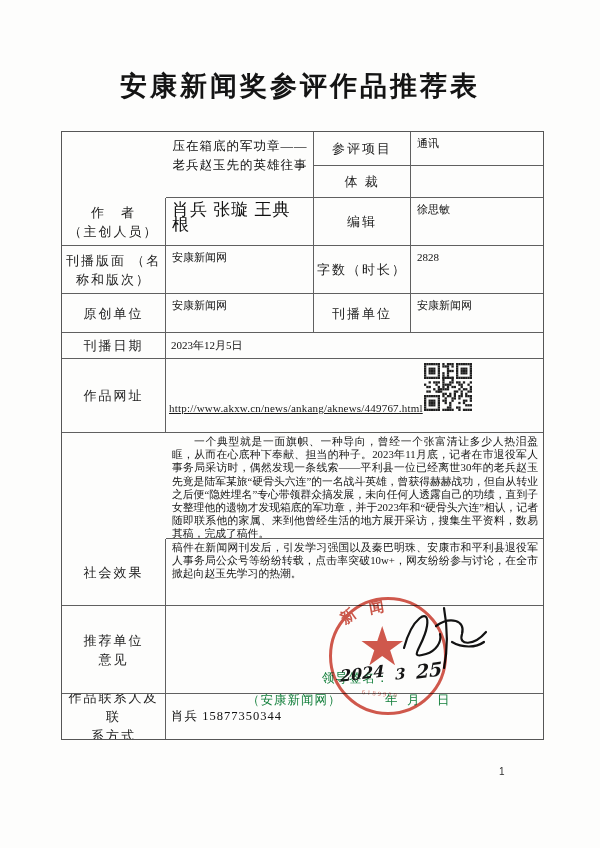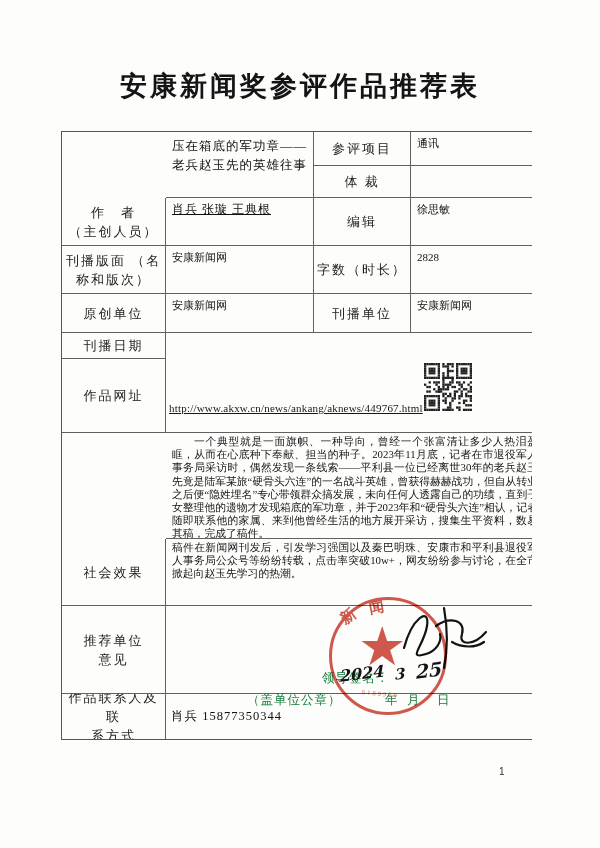--- a/index.html
+++ b/index.html
@@ -1,35 +1,35 @@
 <!DOCTYPE html>
 <html><head>
 <meta charset="utf-8">
 <style>
   html,body{margin:0;padding:0;}
   body{width:600px;height:848px;background:#fdfdfc;font-family:"Liberation Serif","DejaVu Serif",serif;color:#161616;}
-  #sheet{position:relative;width:532px;height:848px;overflow:hidden;background:#fdfdfc;}
+  #sheet{position:relative;width:532px;height:848px;overflow:hidden;background:#fdfdfc;padding-left:21px;}
 
   .doc-title{position:absolute;left:0;top:68px;width:600px;text-align:center;
     font-size:27px;font-weight:bold;letter-spacing:3px;color:#141414;}
 
   
   .form-table{position:absolute;left:61px;top:131px;width:481px;height:607px;
     display:grid;box-sizing:content-box;border:1px solid #565656;
     grid-template-columns:104px 148px 97px 132px;
     grid-template-rows:34px 32px 48px 48px 39px 26px 74px 106px 67px 88px 45px;}
   .cell{border-right:1px solid #606060;border-bottom:1px solid #606060;
     box-sizing:border-box;overflow:hidden;position:relative;}
   .er{border-right:none;} .eb{border-bottom:none;}
   .lbl{display:flex;align-items:center;justify-content:center;text-align:center;
     font-size:13px;letter-spacing:2px;white-space:pre-line;color:#1d1d1d;line-height:19px;padding:1px;}
   .val{font-size:11px;padding:4px 5px 2px 6px;white-space:pre-line;color:#101010;line-height:15px;}
   .val-mid{display:flex;align-items:center;padding:0 5px;font-size:11px;color:#101010;}
-  .title-val{font-size:12.5px;line-height:19px;letter-spacing:1px;padding-top:5px;}
-  .authors-val{font-size:12px;letter-spacing:1px;text-decoration:underline;}
+  .title-val{font-size:12.5px;line-height:19px;letter-spacing:1px;padding-top:5px;text-align:center;}
+  .authors-val{font-size:17px;letter-spacing:1px;}
   .para{font-size:10.8px;line-height:13.2px;text-align:justify;padding:2px 5px 1px 6px;
     color:#141414;letter-spacing:0;}
   .indent{text-indent:22px;}
   .contact-val{font-size:12.5px;letter-spacing:1px;}
 
   
   .url-cell{position:relative;}
   .url-text{position:absolute;left:3px;bottom:18px;font-family:Liberation Serif, serif;
     font-size:11px;letter-spacing:0.2px;color:#181818;text-decoration:underline;}
   .qr{position:absolute;left:258px;top:4px;width:48px;height:48px;}
@@ -83,20 +83,21 @@
     <div class="cell val" style="grid-row:4;grid-column:2">安康新闻网</div>
     <div class="cell lbl" style="grid-row:4;grid-column:3">字数（时长）</div>
     <div class="cell val er" style="grid-row:4;grid-column:4">2828</div>
 
     <div class="cell lbl" style="grid-row:5;grid-column:1">原创单位</div>
     <div class="cell val" style="grid-row:5;grid-column:2">安康新闻网</div>
     <div class="cell lbl" style="grid-row:5;grid-column:3">刊播单位</div>
     <div class="cell val er" style="grid-row:5;grid-column:4">安康新闻网</div>
 
     <div class="cell lbl" style="grid-row:6;grid-column:1">刊播日期</div>
+    <div class="cell val-mid er" style="grid-row:6;grid-column:2/5">2023年12月5日</div>
 
     <div class="cell lbl" style="grid-row:7;grid-column:1">作品网址</div>
     <div class="cell er url-cell" style="grid-row:7;grid-column:2/5">
       <span class="url-text">http://www.akxw.cn/news/ankang/aknews/449767.html</span>
       <svg class="qr" id="qr-svg" viewBox="0 0 48 48">
           <rect x="0.00" y="0.00" width="2.29" height="2.29"></rect>
           <rect x="2.29" y="0.00" width="2.29" height="2.29"></rect>
           <rect x="4.57" y="0.00" width="2.29" height="2.29"></rect>
           <rect x="6.86" y="0.00" width="2.29" height="2.29"></rect>
           <rect x="9.14" y="0.00" width="2.29" height="2.29"></rect>
@@ -330,21 +331,21 @@
 意见</div>
     <div class="cell er" style="grid-row:10;grid-column:2/5"></div>
 
     <div class="cell lbl eb" style="grid-row:11;grid-column:1">作品联系人及联
 系方式</div>
     <div class="cell val-mid er eb contact-val" style="grid-row:11;grid-column:2/5">肖兵 15877350344</div>
   </div>
 
   <div class="sig-area">
     <span class="print-txt" style="left:82px;top:52px">领导签名：</span>
-    <span class="print-txt" style="left:7px;top:74px">（盖单位公章）</span>
+    <span class="print-txt" style="left:7px;top:74px">（安康新闻网）</span>
     <span class="print-txt" style="left:145px;top:74px">年</span>
     <span class="print-txt" style="left:167px;top:74px">月</span>
     <span class="print-txt" style="left:197px;top:74px">日</span>
     <span class="hand" style="left:100px;top:66px;font-size:16px">2024</span>
     <span class="hand" style="left:155px;top:67px;font-size:15px">3</span>
     <span class="hand" style="left:176px;top:61px;font-size:19px">25</span>
     <svg class="sig-svg" width="110" height="78" viewBox="0 0 110 78">
       <g fill="none" stroke="#131313" stroke-width="2.2" stroke-linecap="round">
         <path d="M12,50 C20,20 38,8 35,28 C32,48 14,62 34,56 C44,53 50,44 48,36"></path>
         <path d="M52,10 C56,32 55,55 52,70"></path>

